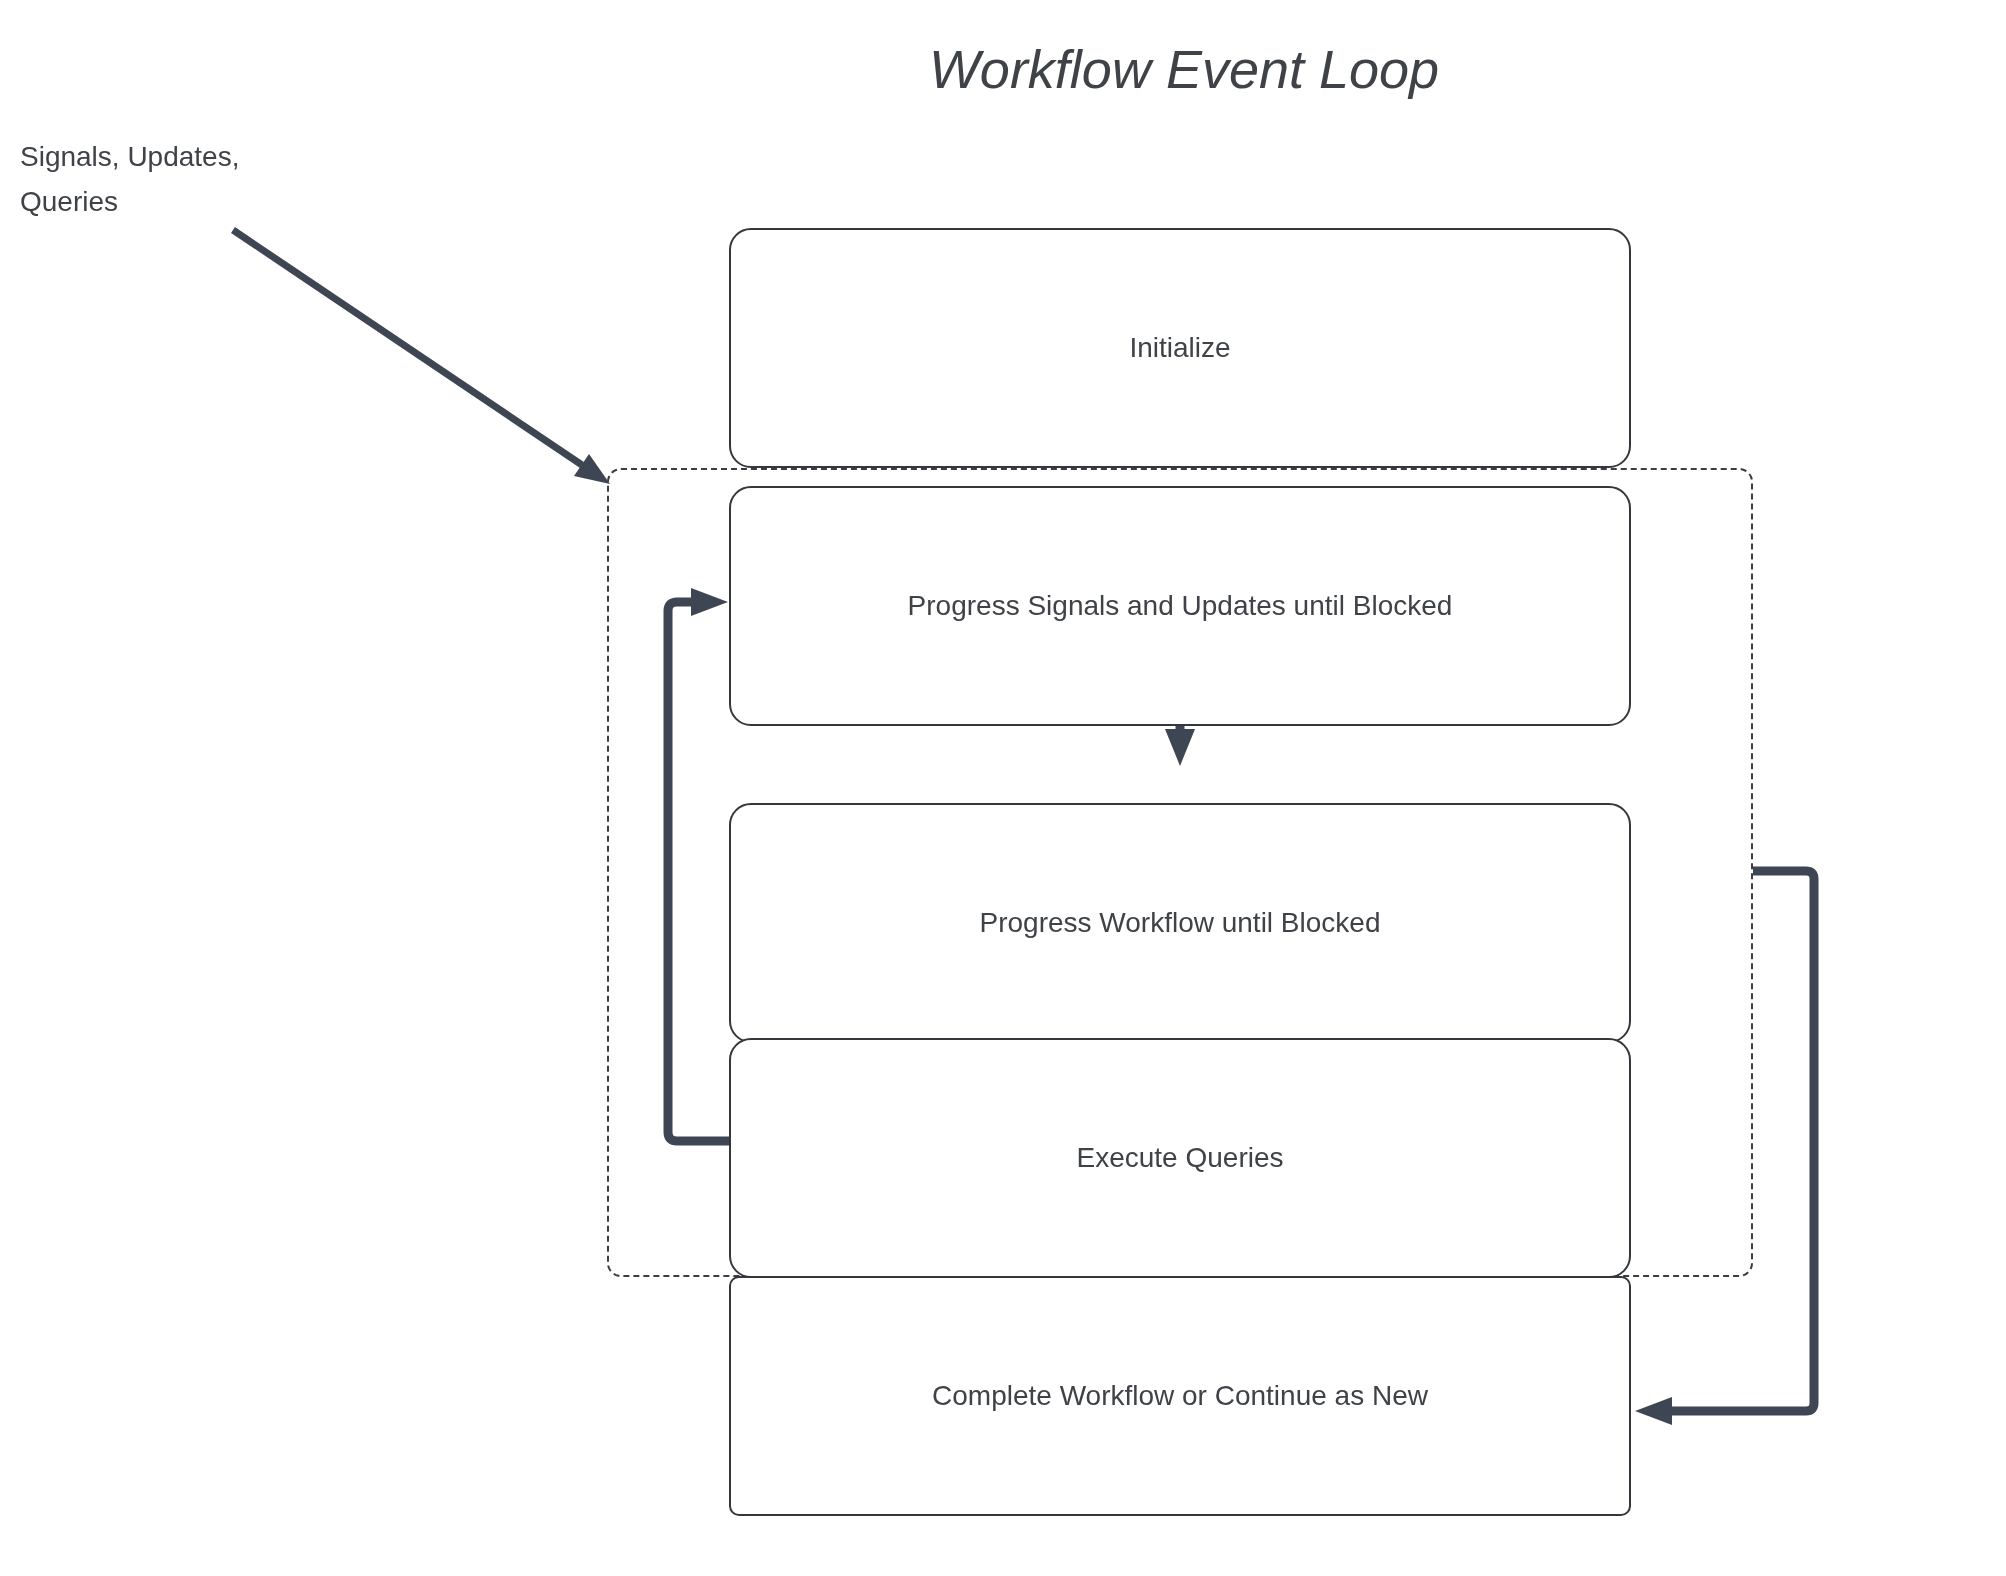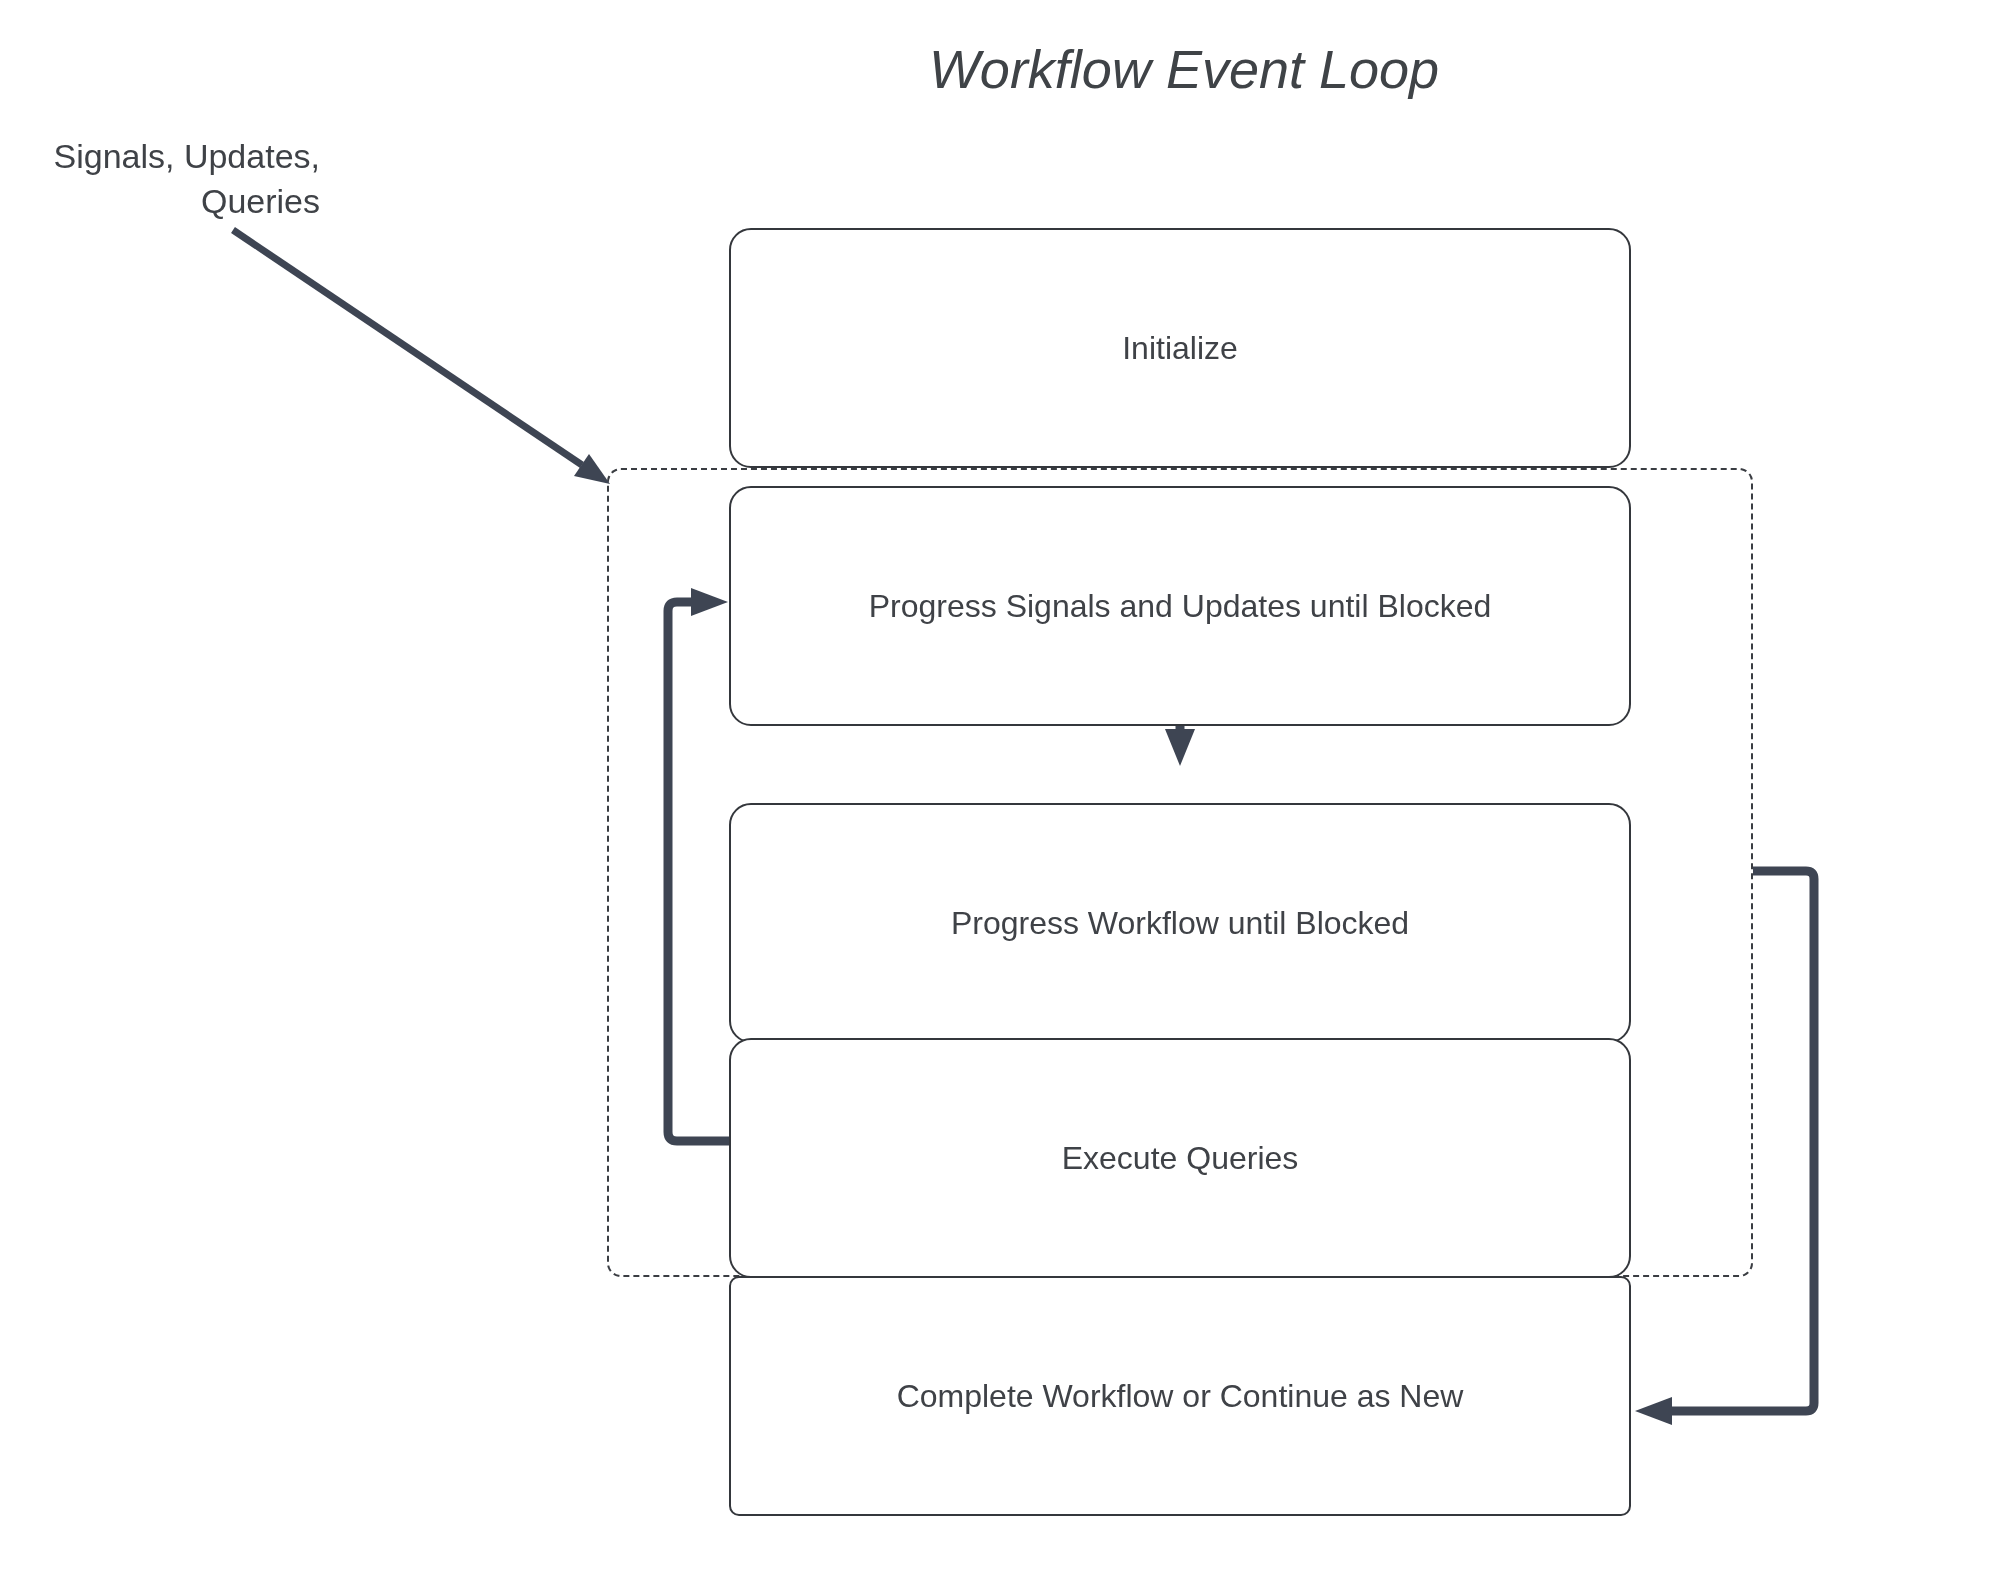--- a/index.html
+++ b/index.html
@@ -24,22 +24,22 @@
     font-size: 54px;
     font-style: italic;
     color: #3f4347;
     z-index: 4;
   }
   #annotation-label {
     position: absolute;
     left: 20px;
     top: 134px;
     width: 300px;
-    text-align: right;
-    font-size: 34px;
+    text-align: left;
+    font-size: 28px;
     line-height: 45px;
     color: #3f4247;
     white-space: pre-line;
     z-index: 4;
   }
   #loop-group {
     position: absolute;
     left: 607px;
     top: 468px;
     width: 1146px;
@@ -56,21 +56,21 @@
     width: 902px;
     height: 240px;
     background: #ffffff;
     border: 2px solid #34373c;
     border-radius: 22px;
     box-sizing: border-box;
     display: flex;
     align-items: center;
     justify-content: center;
     text-align: center;
-    font-size: 32px;
+    font-size: 28px;
     color: #3f4247;
     z-index: 3;
     padding: 0 30px;
   }
   #node-initialize       { top: 228px; }
   #node-progress-signals { top: 486px; }
   #node-progress-workflow{ top: 768px; margin-top: 35px; }
   #node-execute-queries  { top: 1038px; }
   #node-complete         { top: 1276px; border-radius: 10px; }
   #connector-layer {

